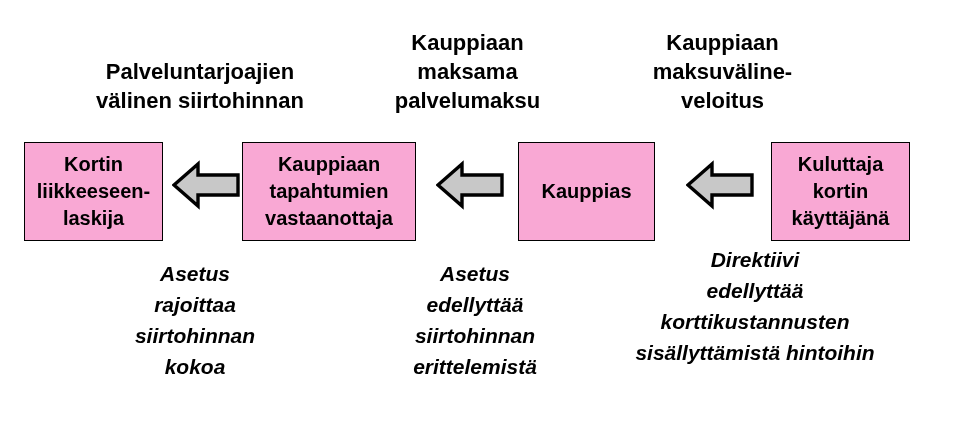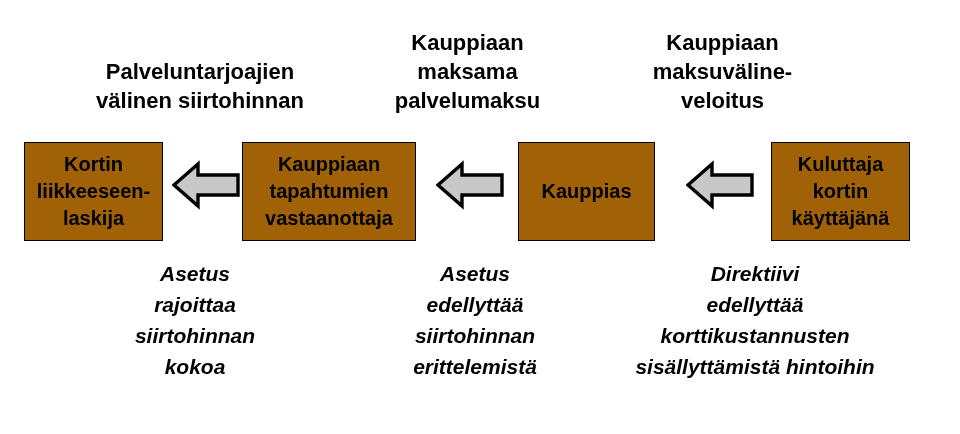--- a/index.html
+++ b/index.html
@@ -28,21 +28,21 @@
     white-space: pre-line;
   }
   #top-label-0 { left: 60px;  top: 57px;  width: 280px; }
   #top-label-1 { left: 345px; top: 28px;  width: 245px; }
   #top-label-2 { left: 600px; top: 28px;  width: 245px; }
 
   
   .node-box {
     position: absolute;
     box-sizing: border-box;
-    background: #a16207;
+    background: #f9a8d4;
     border: 1.6px solid #000000;
     display: flex;
     align-items: center;
     justify-content: center;
     text-align: center;
   }
   .node-box .node-label {
     font-weight: bold;
     font-size: 20px;
     line-height: 27px;
@@ -72,21 +72,21 @@
     text-align: center;
     font-weight: bold;
     font-style: italic;
     font-size: 21px;
     line-height: 31px;
     color: #000000;
     white-space: pre-line;
   }
   #bottom-note-0 { left: 95px;  top: 258px; width: 200px; }
   #bottom-note-1 { left: 375px; top: 258px; width: 200px; }
-  #bottom-note-2 { left: 575px; top: 258px; width: 360px; }
+  #bottom-note-2 { left: 575px; top: 244px; width: 360px; }
 </style>
 </head>
 <body>
 
 <div id="canvas">
 
   <div class="top-label" id="top-label-0">Palveluntarjoajien
 välinen siirtohinnan</div>
   <div class="top-label" id="top-label-1">Kauppiaan
 maksama

